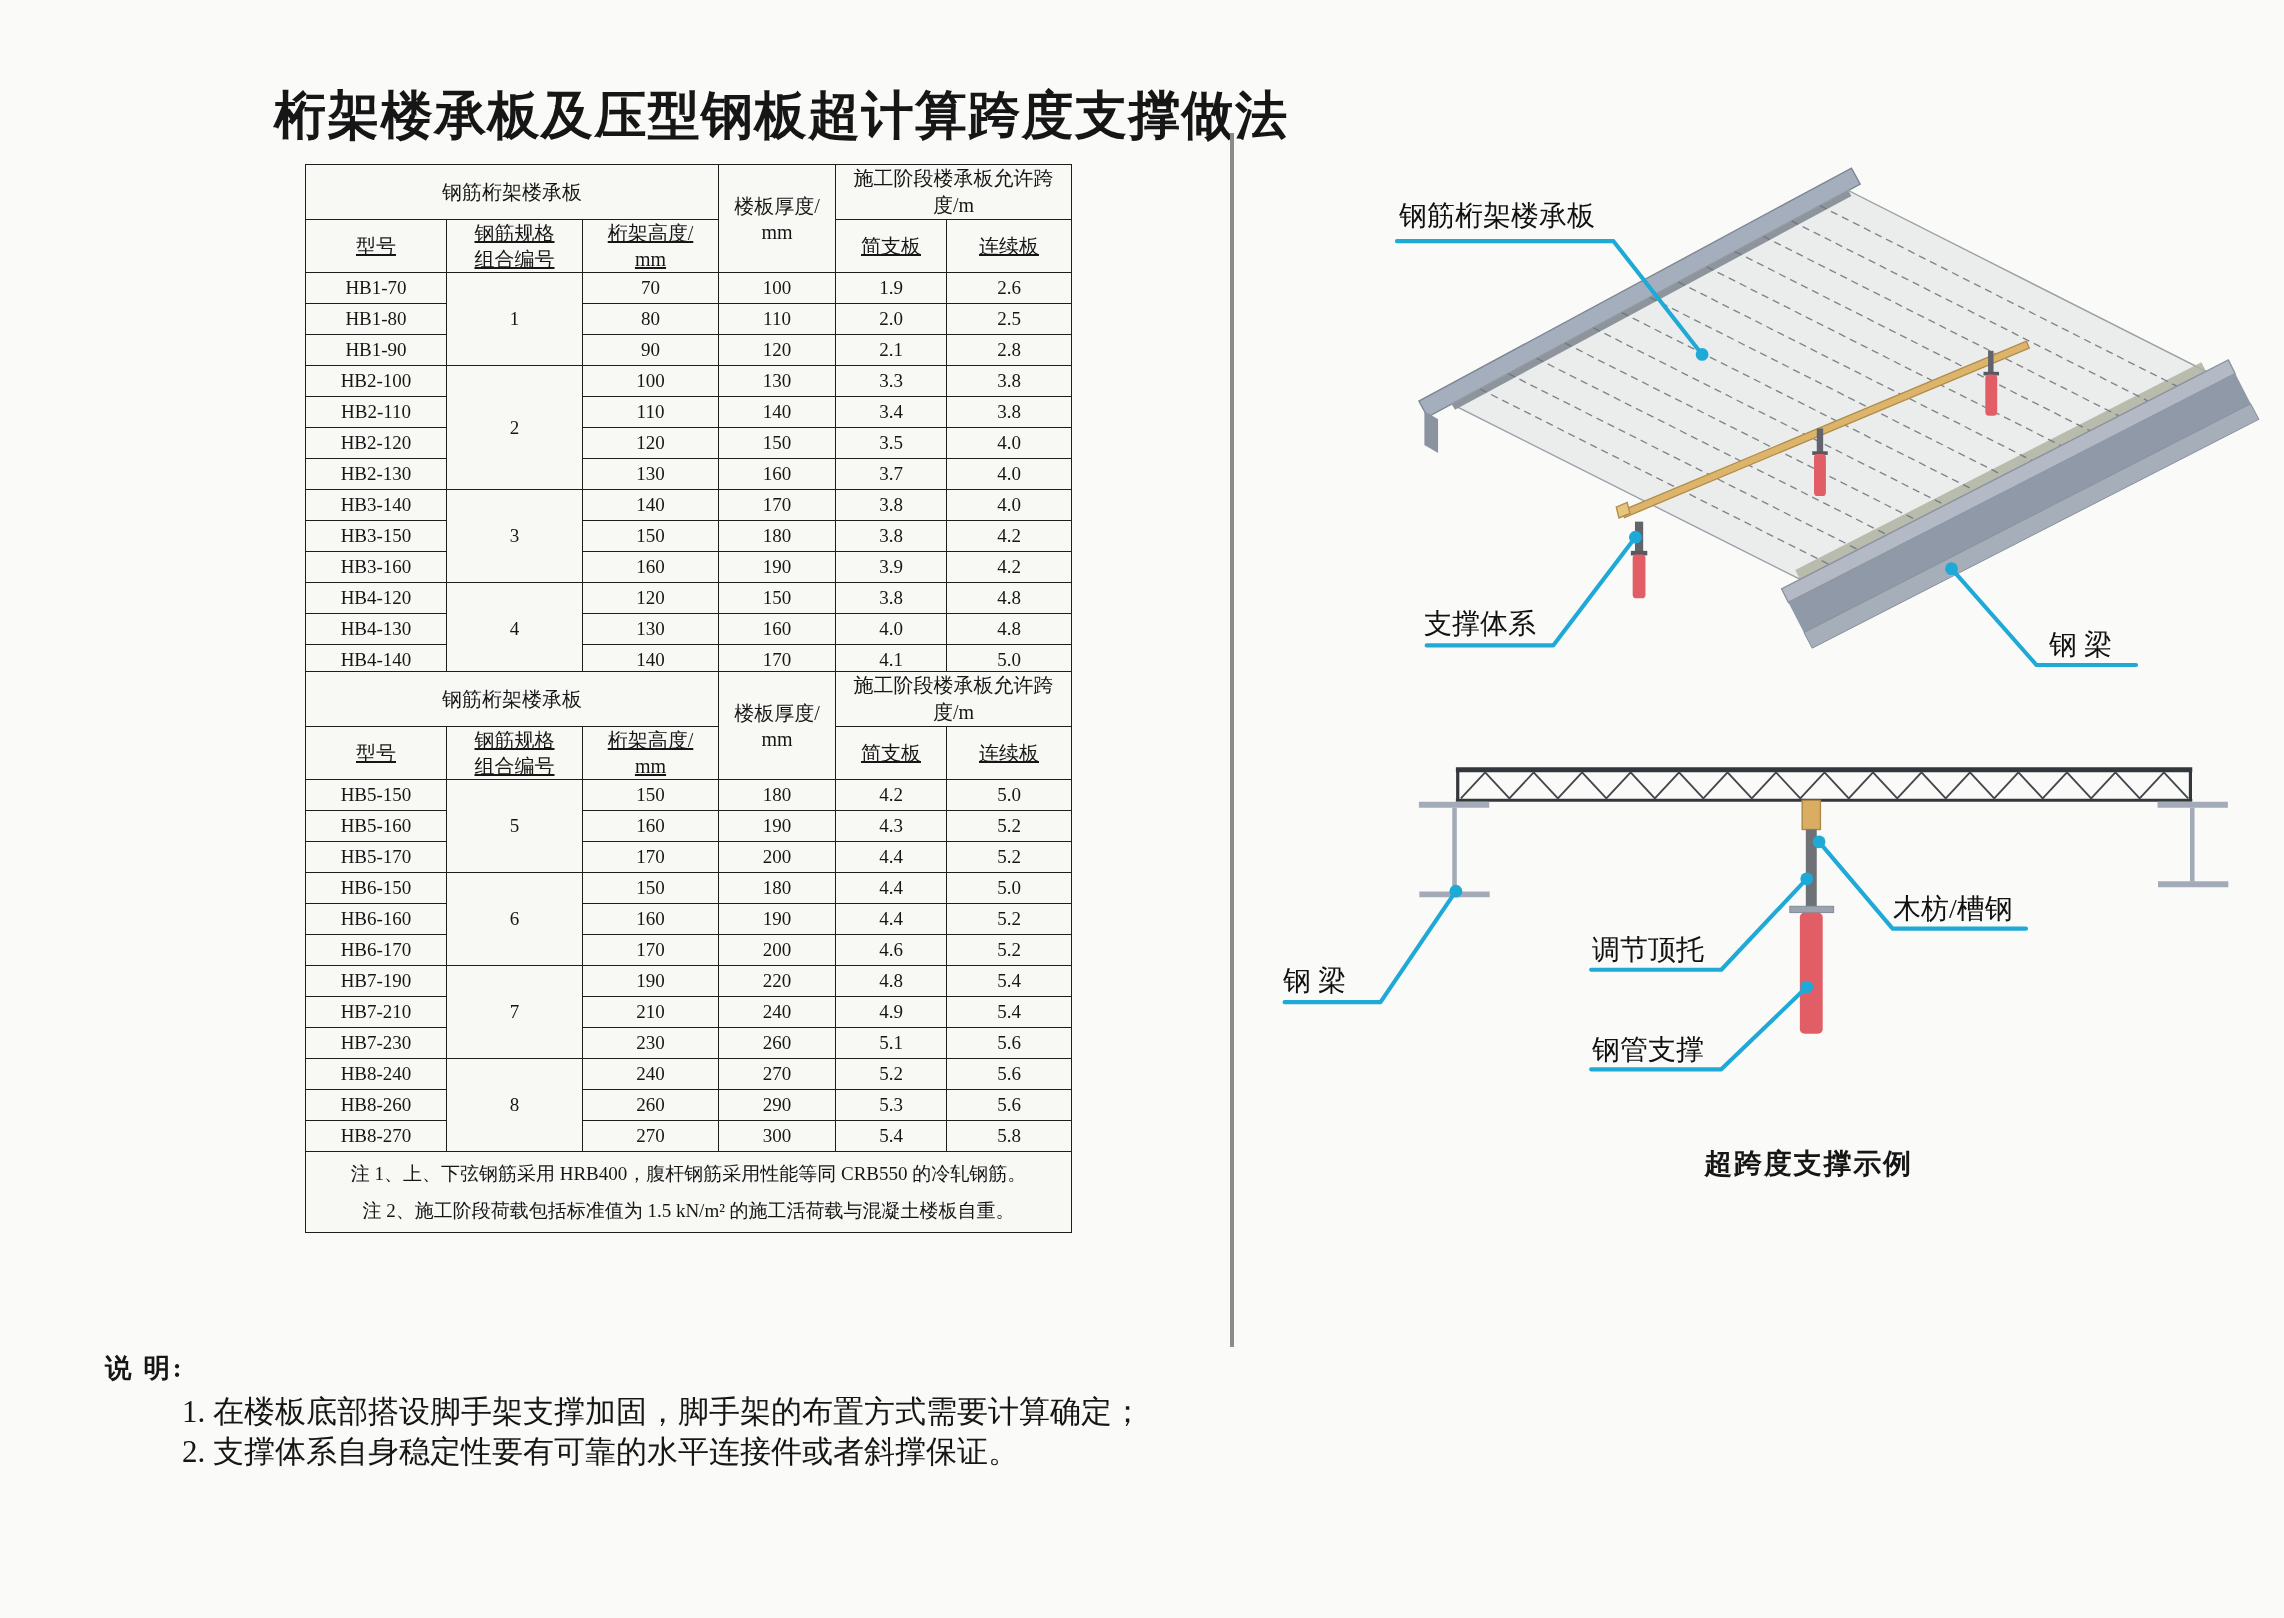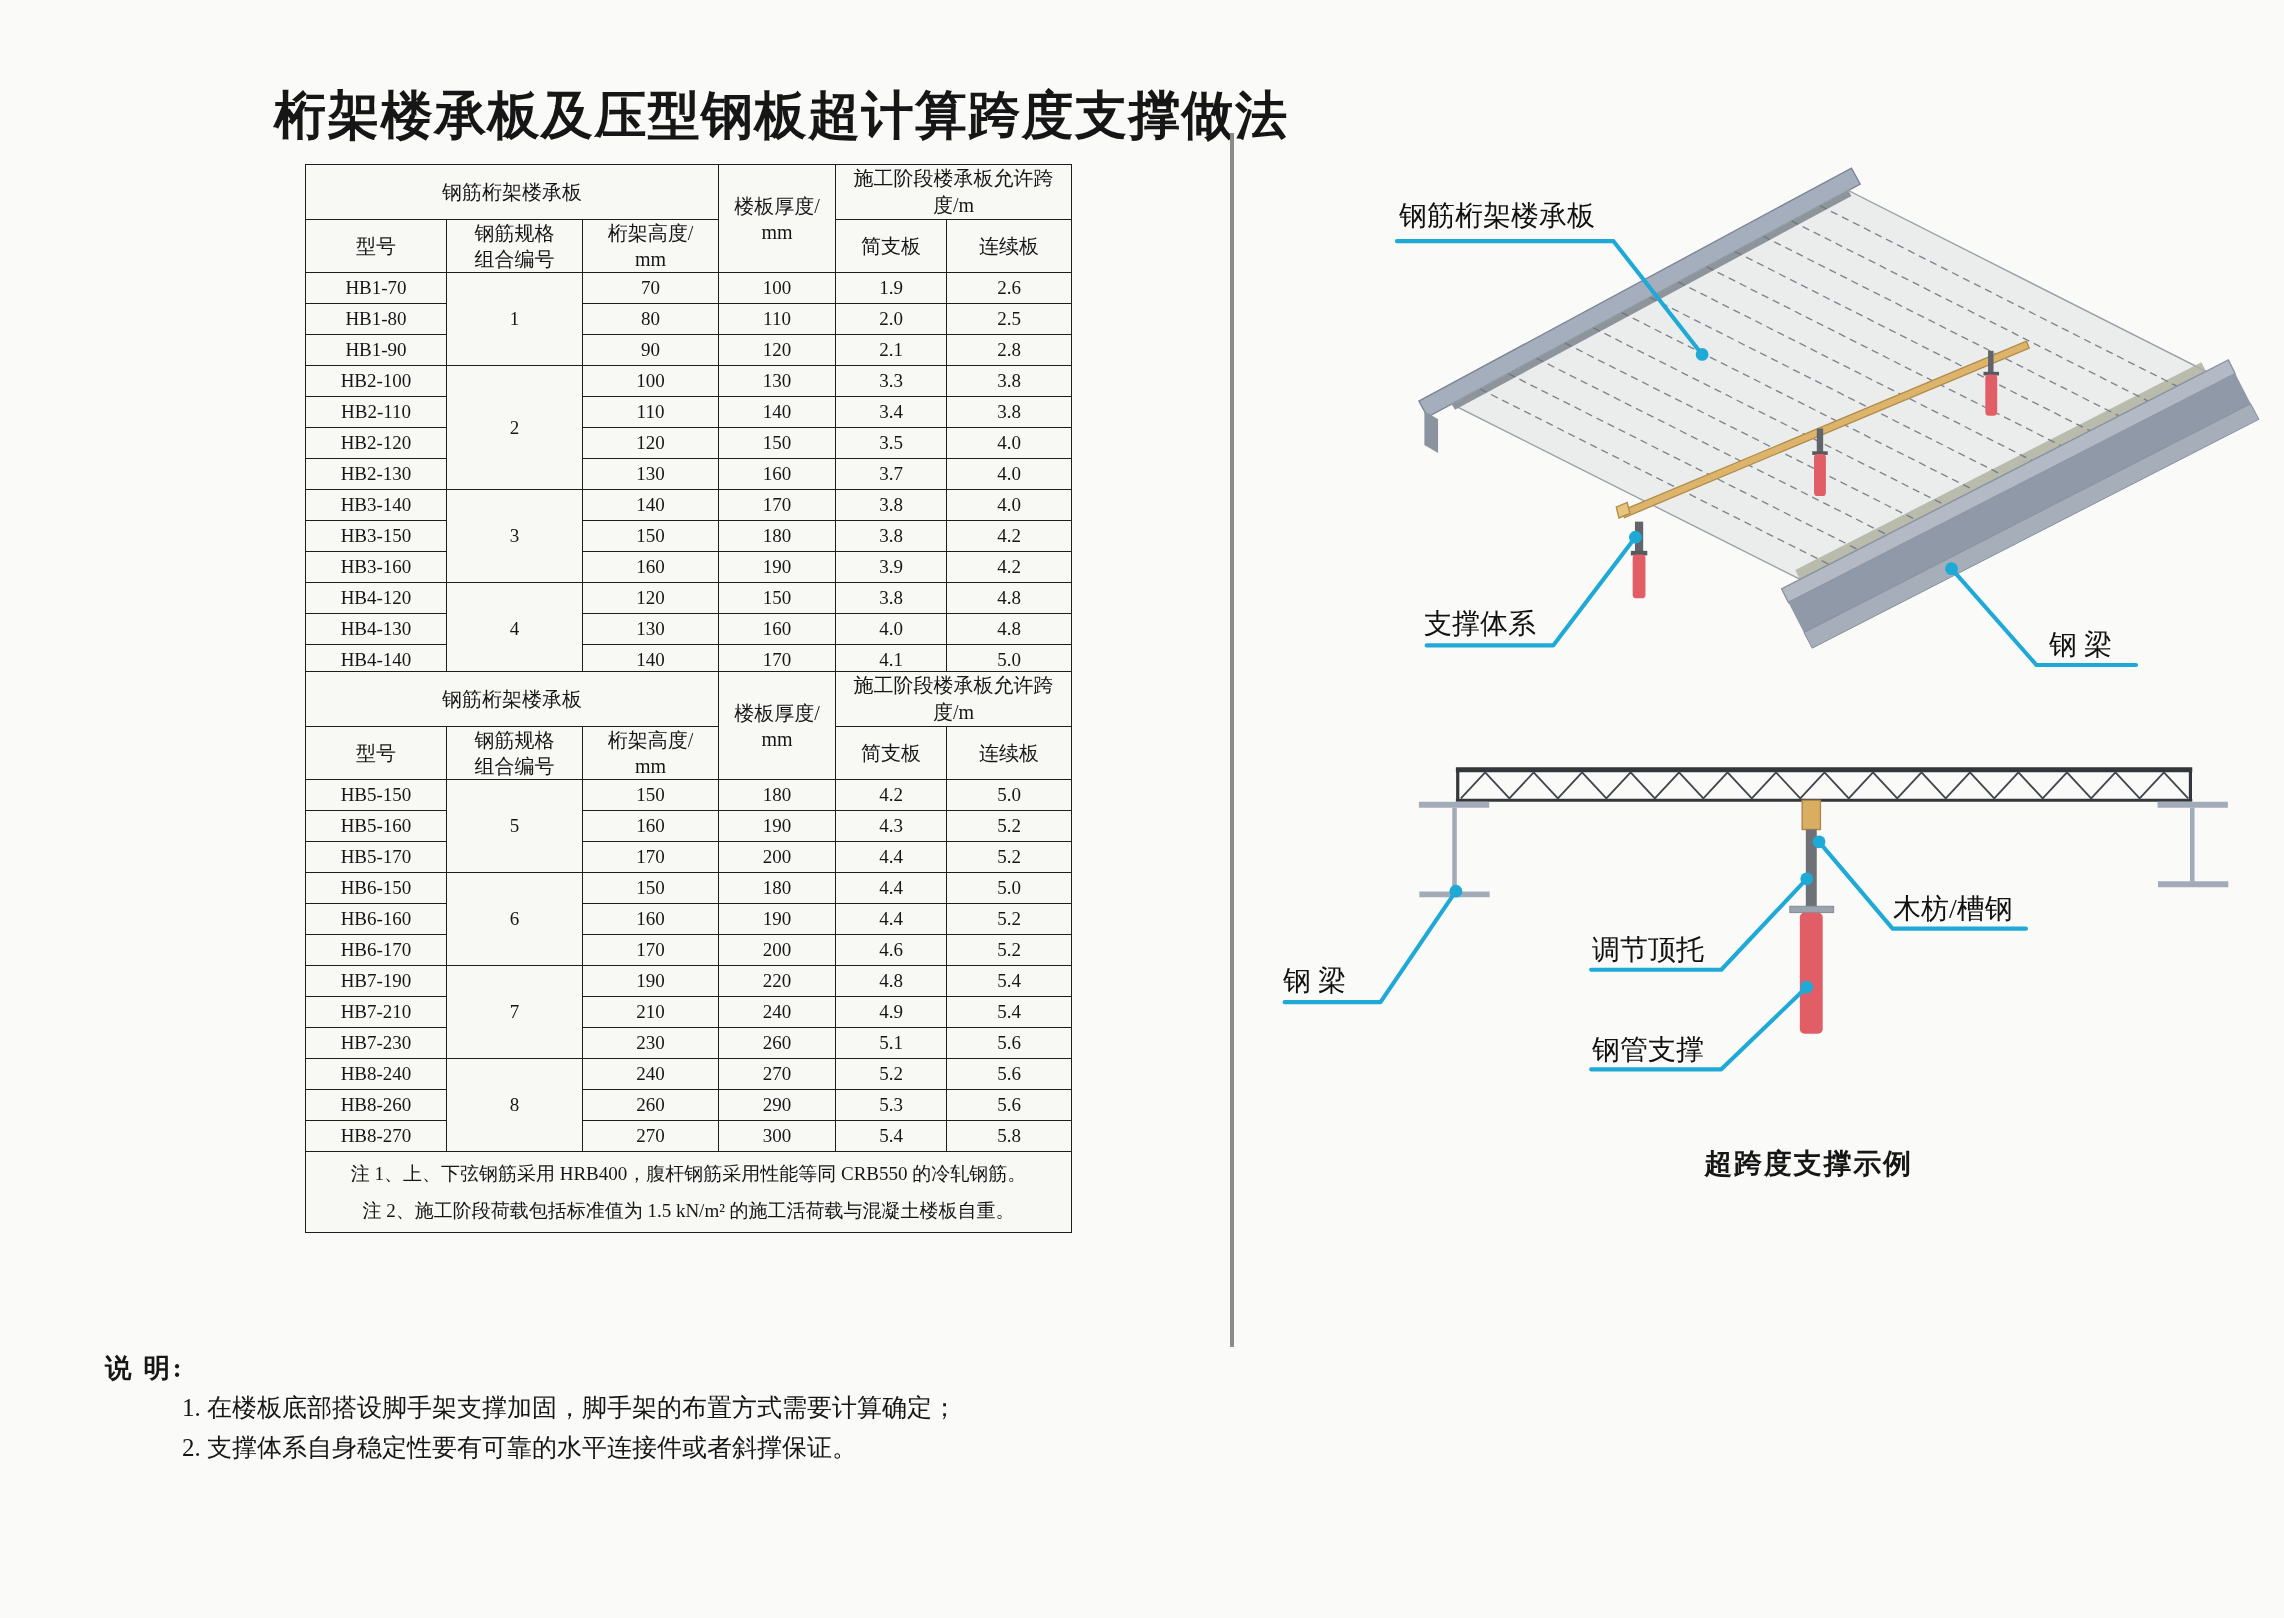--- a/index.html
+++ b/index.html
@@ -10,35 +10,35 @@
   
   .tbl{position:absolute;border-collapse:collapse;table-layout:fixed;background:#f8f8f5;
        border:1.4px solid #1d1d1d;}
   .tbl th,.tbl td{border:1.8px solid #1d1d1d;text-align:center;vertical-align:middle;
        padding:0;font-weight:400;}
   .tbl th{font-size:20px;font-weight:400;}
   .tbl td{font-size:19px;}
   .t1{left:305px;top:164px;width:766px;}
   .t2{left:305px;top:671px;width:766px;}
   .hr1{height:38px;}
-  .hr2{height:47px;}
+  .hr2{height:47px;text-decoration:underline;}
   .t1 tbody tr{height:31px;}
   .t2 tbody tr{height:31px;}
   .blk{display:block;line-height:1.3;}
   .notes-cell{height:80px;text-align:left;padding:3.7px 13.7px 3.7px 30px;font-size:19px;line-height:1.95;}
   
   .cap{position:absolute;text-align:center;font-size:28px;font-weight:700;letter-spacing:1.8px;white-space:nowrap;}
   .cap-left{left:305px;top:1228px;width:766px;}
   .cap-right{left:1507px;top:1145px;width:603px;}
   .divider{position:absolute;left:1230px;top:133px;width:4.1px;height:1214px;background:#8b8b8b;}
   .dlabel{position:absolute;font-size:28px;white-space:nowrap;color:#111;}
   #diag{position:absolute;left:1279px;top:137px;width:1060px;height:1142px;}
   
   .expl-head{position:absolute;left:105px;top:1350px;font-size:26.5px;font-weight:700;letter-spacing:2.7px;}
-  .expl-item{position:absolute;left:182px;font-size:25px;white-space:nowrap;}
+  .expl-item{position:absolute;left:182px;font-size:31px;white-space:nowrap;}
   .expl-item1{top:1391px;}
   .expl-item2{top:1431px;}
 </style>
 </head>
 <body>
 
 <div id="canvas">
 
   <div class="title">桁架楼承板及压型钢板超计算跨度支撑做法</div>
 

